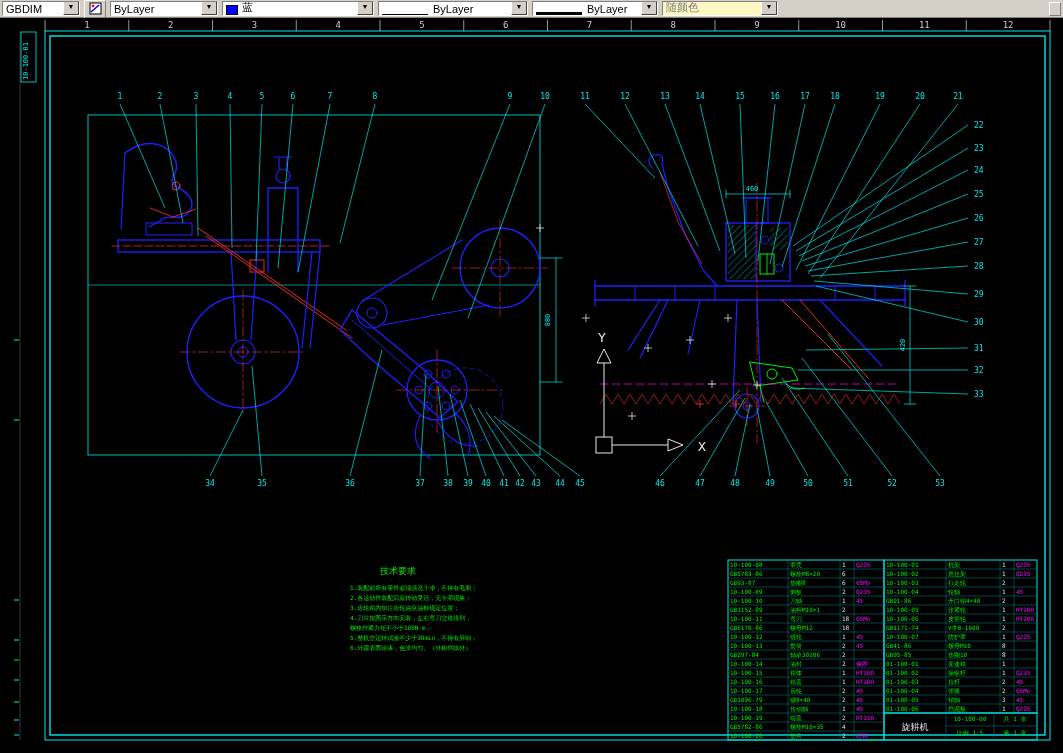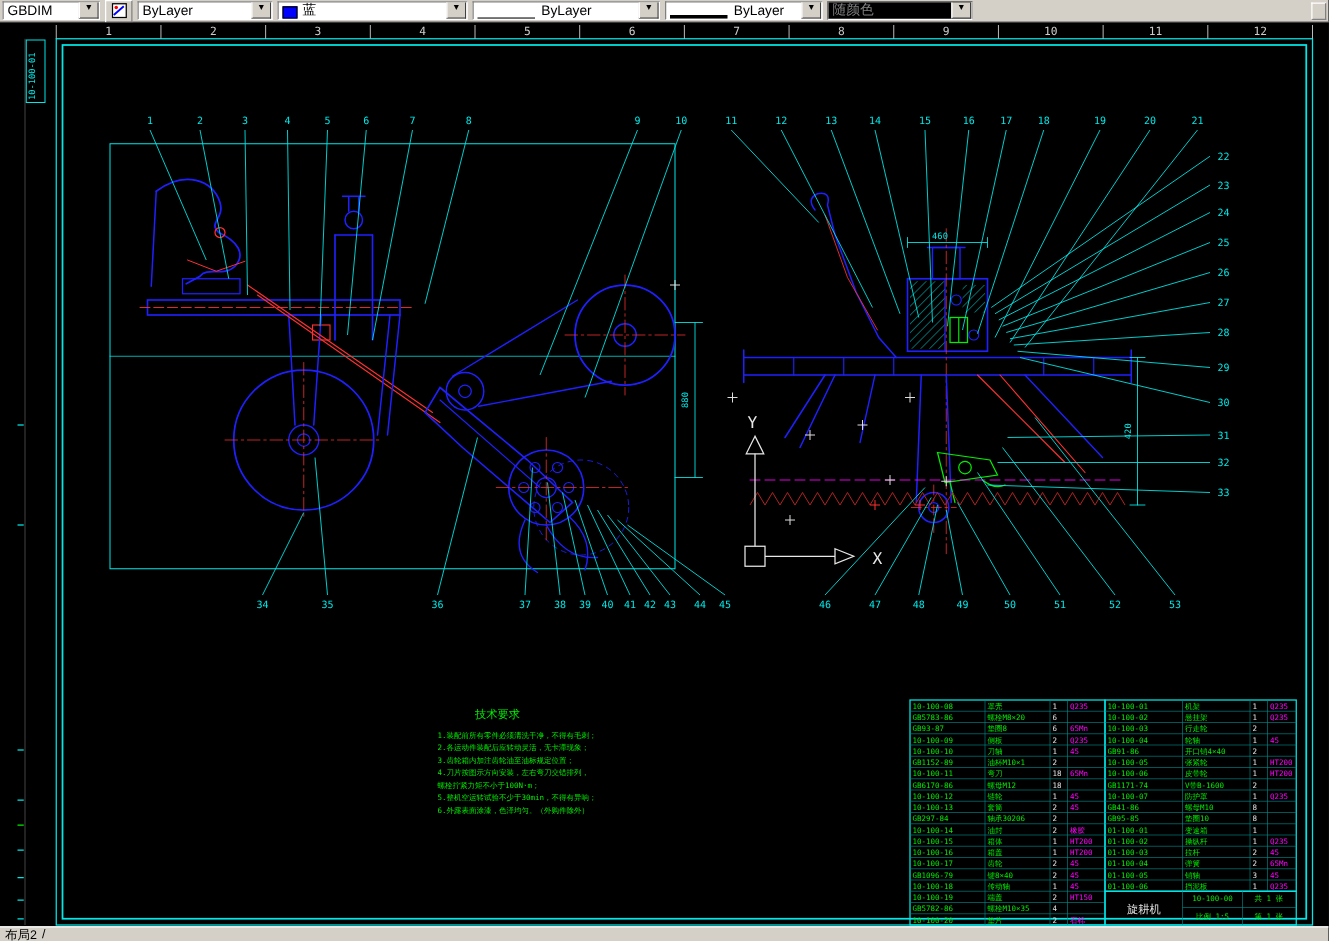--- a/index.html
+++ b/index.html
@@ -1,21 +1,21 @@
 <!DOCTYPE html>
 <html><head>
 <meta charset="utf-8">
 <style>
   html,body{margin:0;padding:0;background:#222;}
   #window{width:1063px;height:753px;position:relative;background:#000;overflow:hidden;font-family:"Liberation Sans",sans-serif;}
   
   .toolbar{position:absolute;top:0;left:0;width:100%;height:18px;background:#d4d0c8;border-bottom:1px solid #808080;display:flex;align-items:center;gap:4px;padding:1px 2px;box-sizing:border-box;font:11px "Liberation Sans",sans-serif;color:#000;}
   .combo{display:flex;align-items:flex-end;height:15px;background:#fff;border:1px solid;border-color:#808080 #fff #fff #808080;padding-left:3px;box-sizing:border-box;overflow:hidden;white-space:nowrap;}
   .combo .combo-btn{margin-left:auto;width:14px;height:13px;flex:0 0 14px;background:#d4d0c8;border:1px solid;border-color:#fff #404040 #404040 #fff;font-size:7px;line-height:12px;text-align:center;color:#000;cursor:default;}
-  .combo.disabled{background:#000000;color:#808080;}
+  .combo.disabled{background:#fef9c3;color:#808080;}
   .w-dim{width:78px}.w-style{width:108px}.w-color{width:152px}.w-lt{width:150px}.w-lw{width:126px}.w-ps{width:116px}
   .swatch{width:10px;height:8px;background:#0000ff;border:1px solid #000;margin-right:4px;flex:0 0 10px;}
   .ltline{width:46px;height:1px;background:#000;margin-right:5px;flex:0 0 46px;}
   .lwline{width:46px;height:3px;background:#000;margin-right:5px;flex:0 0 46px;}
   .tool-btn{width:20px;height:16px;flex:0 0 20px;background:#d4d0c8;border:1px solid;border-color:#fff #808080 #808080 #fff;display:flex;align-items:center;justify-content:center;}
   .mini-box{position:absolute;right:2px;top:2px;width:10px;height:12px;background:#d4d0c8;border:1px solid;border-color:#fff #808080 #808080 #fff;}
   
   #cad-svg{position:absolute;top:18px;left:0;background:#000;}
   #cad-svg text{font-family:"DejaVu Sans Mono","Liberation Mono",monospace;}
   
@@ -585,17 +585,13 @@
         <line x1="994" y1="695" x2="994" y2="722" stroke="#008b8b" stroke-width="0.5"></line>
         <line x1="946" y1="708" x2="1037" y2="708" stroke="#008b8b" stroke-width="0.5"></line>
         <text x="915" y="712" fill="#e0e0e0" font-size="9" text-anchor="middle">旋耕机</text>
         <text x="970" y="703" fill="#00ee00" font-size="6" text-anchor="middle">10-100-00</text>
         <text x="970" y="717" fill="#00ee00" font-size="6" text-anchor="middle">比例 1:5</text>
         <text x="1015" y="703" fill="#00ee00" font-size="6" text-anchor="middle">共 1 张</text>
         <text x="1015" y="717" fill="#00ee00" font-size="6" text-anchor="middle">第 1 张</text>
       </g>
   </svg>
 
-  <div class="statusbar">
-    <span>布局2</span>
-    <span>/</span>
-  </div>
 </div>
 
 </body></html>

